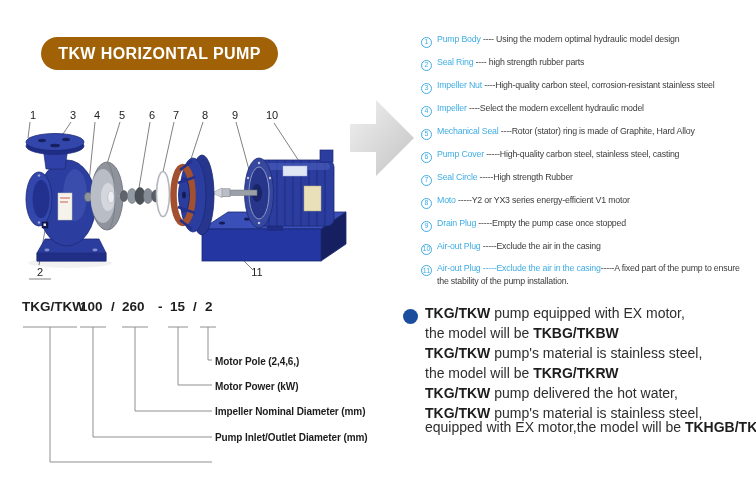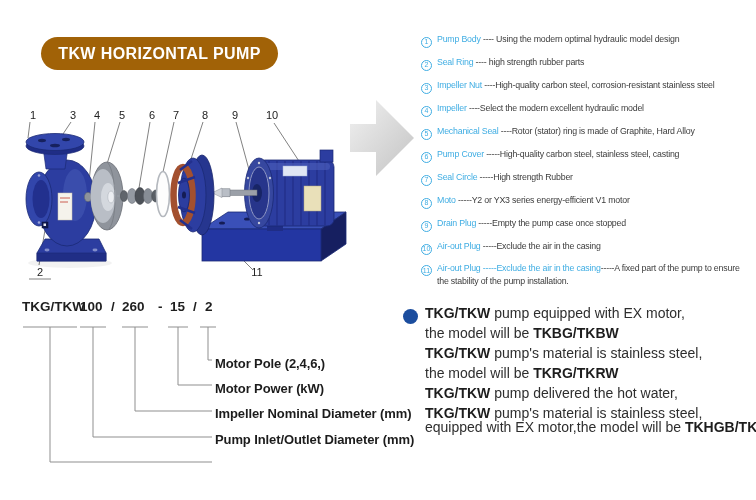--- a/index.html
+++ b/index.html
@@ -21,21 +21,21 @@
   .part-item.wrap{white-space:normal;width:316px;padding-left:16px;text-indent:-16px;line-height:11.5px;}
   .pnum{display:inline-flex;width:11px;height:11px;box-sizing:border-box;border:1px solid #3fade3;
         border-radius:50%;color:#3fade3;font-size:7px;letter-spacing:0;align-items:center;
         justify-content:center;margin-right:5px;vertical-align:-2px;text-indent:0;}
   .pname{color:#3fade3;}
   .pdesc{color:#3c3c3c;}
   
   .model-code{position:absolute;left:0;top:0;width:756px;height:500px;pointer-events:none;}
   .tok{position:absolute;top:299px;font-weight:bold;font-size:13.5px;color:#1f1f1f;white-space:nowrap;}
   .connectors{position:absolute;left:0;top:295px;}
-  .m-label{position:absolute;font-size:13px;font-weight:bold;color:#1c1c1c;white-space:nowrap;
+  .m-label{position:absolute;font-size:10px;font-weight:bold;color:#1c1c1c;white-space:nowrap;
            letter-spacing:-0.1px;}
   .m-label div{line-height:11px;}
   
   .bullet{position:absolute;left:403px;top:309px;width:15px;height:15px;border-radius:50%;background:#1b4d9e;}
   .variants{position:absolute;left:425px;top:307px;width:320px;}
   .v-line{font-size:14px;color:#2e2e2e;line-height:13px;margin-bottom:7px;white-space:nowrap;}
   .v-line.tight{margin-bottom:1px;}
   .vb{font-weight:bold;color:#1d1d1d;}
 </style>
 </head>

